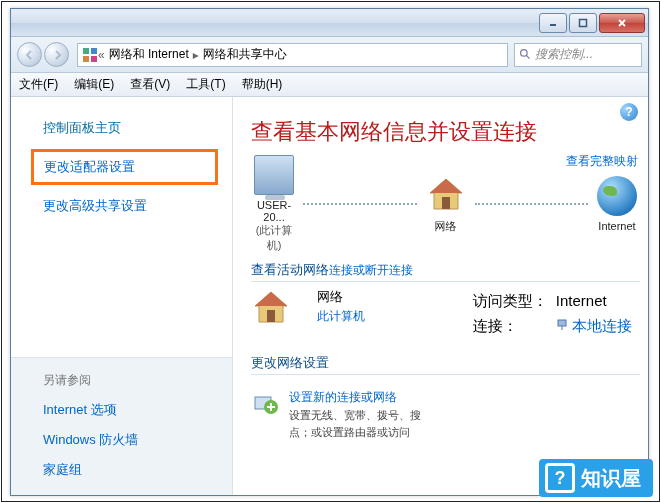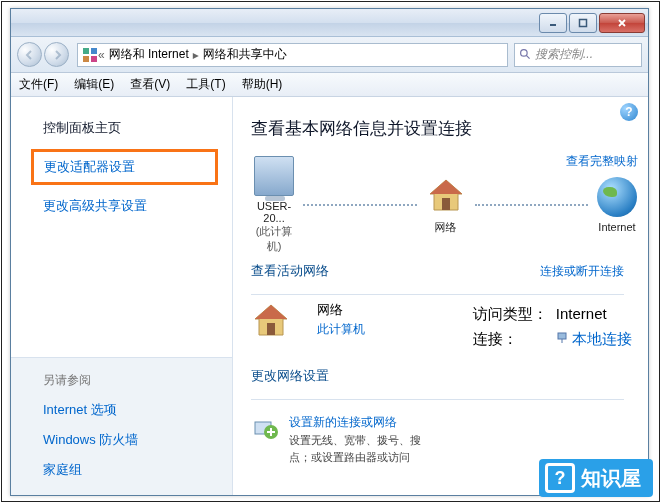--- a/index.html
+++ b/index.html
@@ -19,41 +19,41 @@
 .crumb .arr{color:#666}
 .ci{width:16px;height:16px;display:inline-block}
 .search{width:128px;height:24px;background:#fff;border:1px solid #a9bccf;display:flex;align-items:center;padding:0 4px;font-size:12px;color:#888;font-style:italic}
 .search svg{width:13px;height:13px;margin-right:3px}
 .menu{height:24px;background:linear-gradient(#f7fafd,#e8eef6);border-bottom:1px solid #c8d4e3;display:flex;align-items:center;padding:8px 8px;font-size:12px;gap:16px}
 .menu span{cursor:default}
 .body{display:flex;height:398px}
 .side{width:222px;border-right:1px solid #d8e2ee;display:flex;flex-direction:column}
 .side-top{flex:1;padding:16px 0 0 0}
 .slink{display:block;padding:6px 0 6px 32px;font-size:13px;color:#0066cc;cursor:pointer}
-.slink.plain{color:#0f172a}
+.slink.plain{color:#0369a1}
 .hl{border:3px solid #f97316;margin:6px 14px 6px 20px;padding:6px 10px;color:#0066cc;font-size:13px}
 .side-bot{background:#eef3f8;border-top:1px solid #d8e2ee;padding:14px 0 10px 0}
 .side-bot .hd{color:#777;font-size:12px;padding:0 0 6px 32px}
 .content{flex:1;background:#fff;position:relative;padding:20px 8px 8px 18px;font-size:12px;overflow:hidden}
 .help{position:absolute;top:6px;right:10px;width:18px;height:18px;border-radius:50%;background:radial-gradient(circle at 30% 30%,#9fd4ff,#2e86d0);color:#fff;font-size:12px;font-weight:bold;text-align:center;line-height:18px;cursor:pointer}
-.h1{color:#0f172a;font-size:17px;margin-bottom:16px}
+.h1{color:#b91c1c;font-size:22px;margin-bottom:8px}
 .netmap{display:flex;align-items:center;gap:6px;margin-bottom:6px}
 .nic{width:46px;text-align:center}
 .nic .ico{width:40px;height:40px;margin:0 auto 4px}
 .pc-ico{background:linear-gradient(#cfe0f2,#87a9cd);border:1px solid #6b8fb0;border-radius:2px;position:relative}
 .pc-ico::after{content:"";position:absolute;bottom:-6px;left:10px;width:20px;height:5px;background:#b8c6d6;border-radius:2px}
 .house-ico{position:relative}
 .house-ico svg{width:40px;height:40px}
 .globe-ico{width:38px;height:38px;border-radius:50%;background:radial-gradient(circle at 35% 30%,#aee0ff,#2a7fc4 70%,#155a93);position:relative}
 .globe-ico::before{content:"";position:absolute;top:10px;left:6px;width:14px;height:10px;background:#6fb84e;border-radius:40% 50% 30% 60%}
 .dash{flex:1;border-top:2px dotted #8fa7c0;height:0;min-width:20px}
 .maplink{position:absolute;top:56px;right:10px;color:#0066cc;font-size:12px}
 .lbl{font-size:11px;color:#222}
 .sub{font-size:11px;color:#555}
-.sec{color:#0b4e8c;font-size:13px;margin:8px 16px 6px 0;border-bottom:1px solid #d8e2ee;padding-bottom:14px;display:flex;justify-content:space-between;align-items:baseline}
+.sec{color:#0b4e8c;font-size:13px;margin:8px 0 6px 0;border-bottom:1px solid #d8e2ee;padding-bottom:2px;display:flex;align-items:baseline}
 .sec a{color:#0066cc;font-size:12px}
 .netrow{display:flex;gap:10px;align-items:flex-start;margin:6px 0 10px 0}
 .netrow .house-ico{width:56px;height:56px}
 .netinfo{flex:1}
 .netinfo .nm{font-size:13px;margin-bottom:2px}
 .netinfo .tp{color:#0066cc;font-size:12px}
 .kv{font-size:15px}
 .kv td{padding:2px 6px 2px 0;vertical-align:top}
 .kv a{color:#0066cc}
 .change{margin-top:4px}

